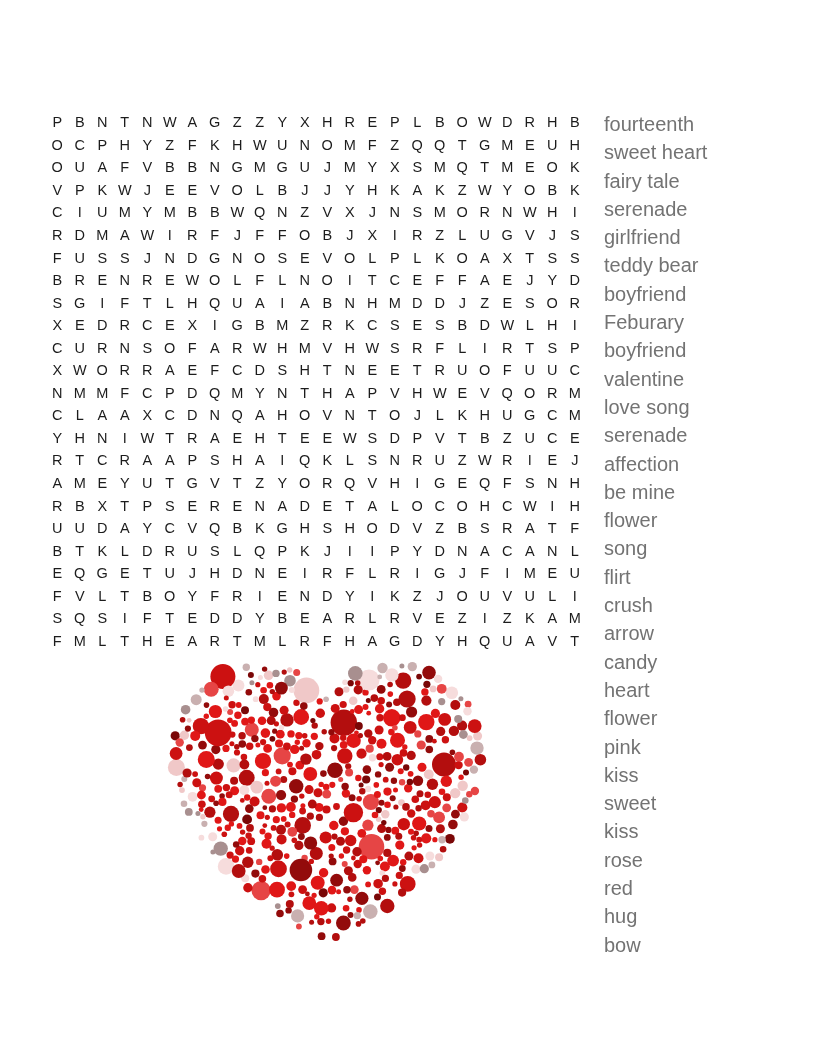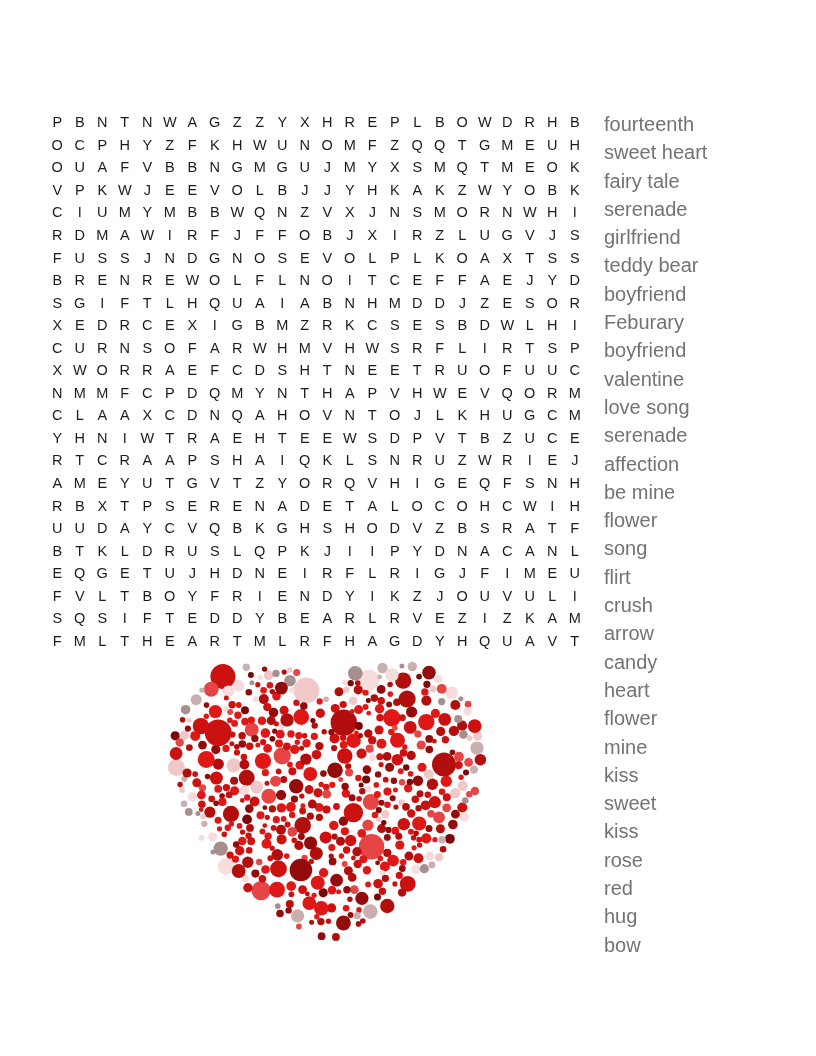--- a/index.html
+++ b/index.html
@@ -627,21 +627,21 @@
       <div class="word">affection</div>
       <div class="word">be mine</div>
       <div class="word">flower</div>
       <div class="word">song</div>
       <div class="word">flirt</div>
       <div class="word">crush</div>
       <div class="word">arrow</div>
       <div class="word">candy</div>
       <div class="word">heart</div>
       <div class="word">flower</div>
-      <div class="word">mine</div>
+      <div class="word">pink</div>
       <div class="word">kiss</div>
       <div class="word">sweet</div>
       <div class="word">kiss</div>
       <div class="word">rose</div>
       <div class="word">red</div>
       <div class="word">hug</div>
       <div class="word">bow</div>
     </div>
   <div class="heart" id="heart-image"><svg width="334" height="330">
         <circle cx="174.5" cy="186.6" r="3.1" fill="#b30e0e"></circle>

